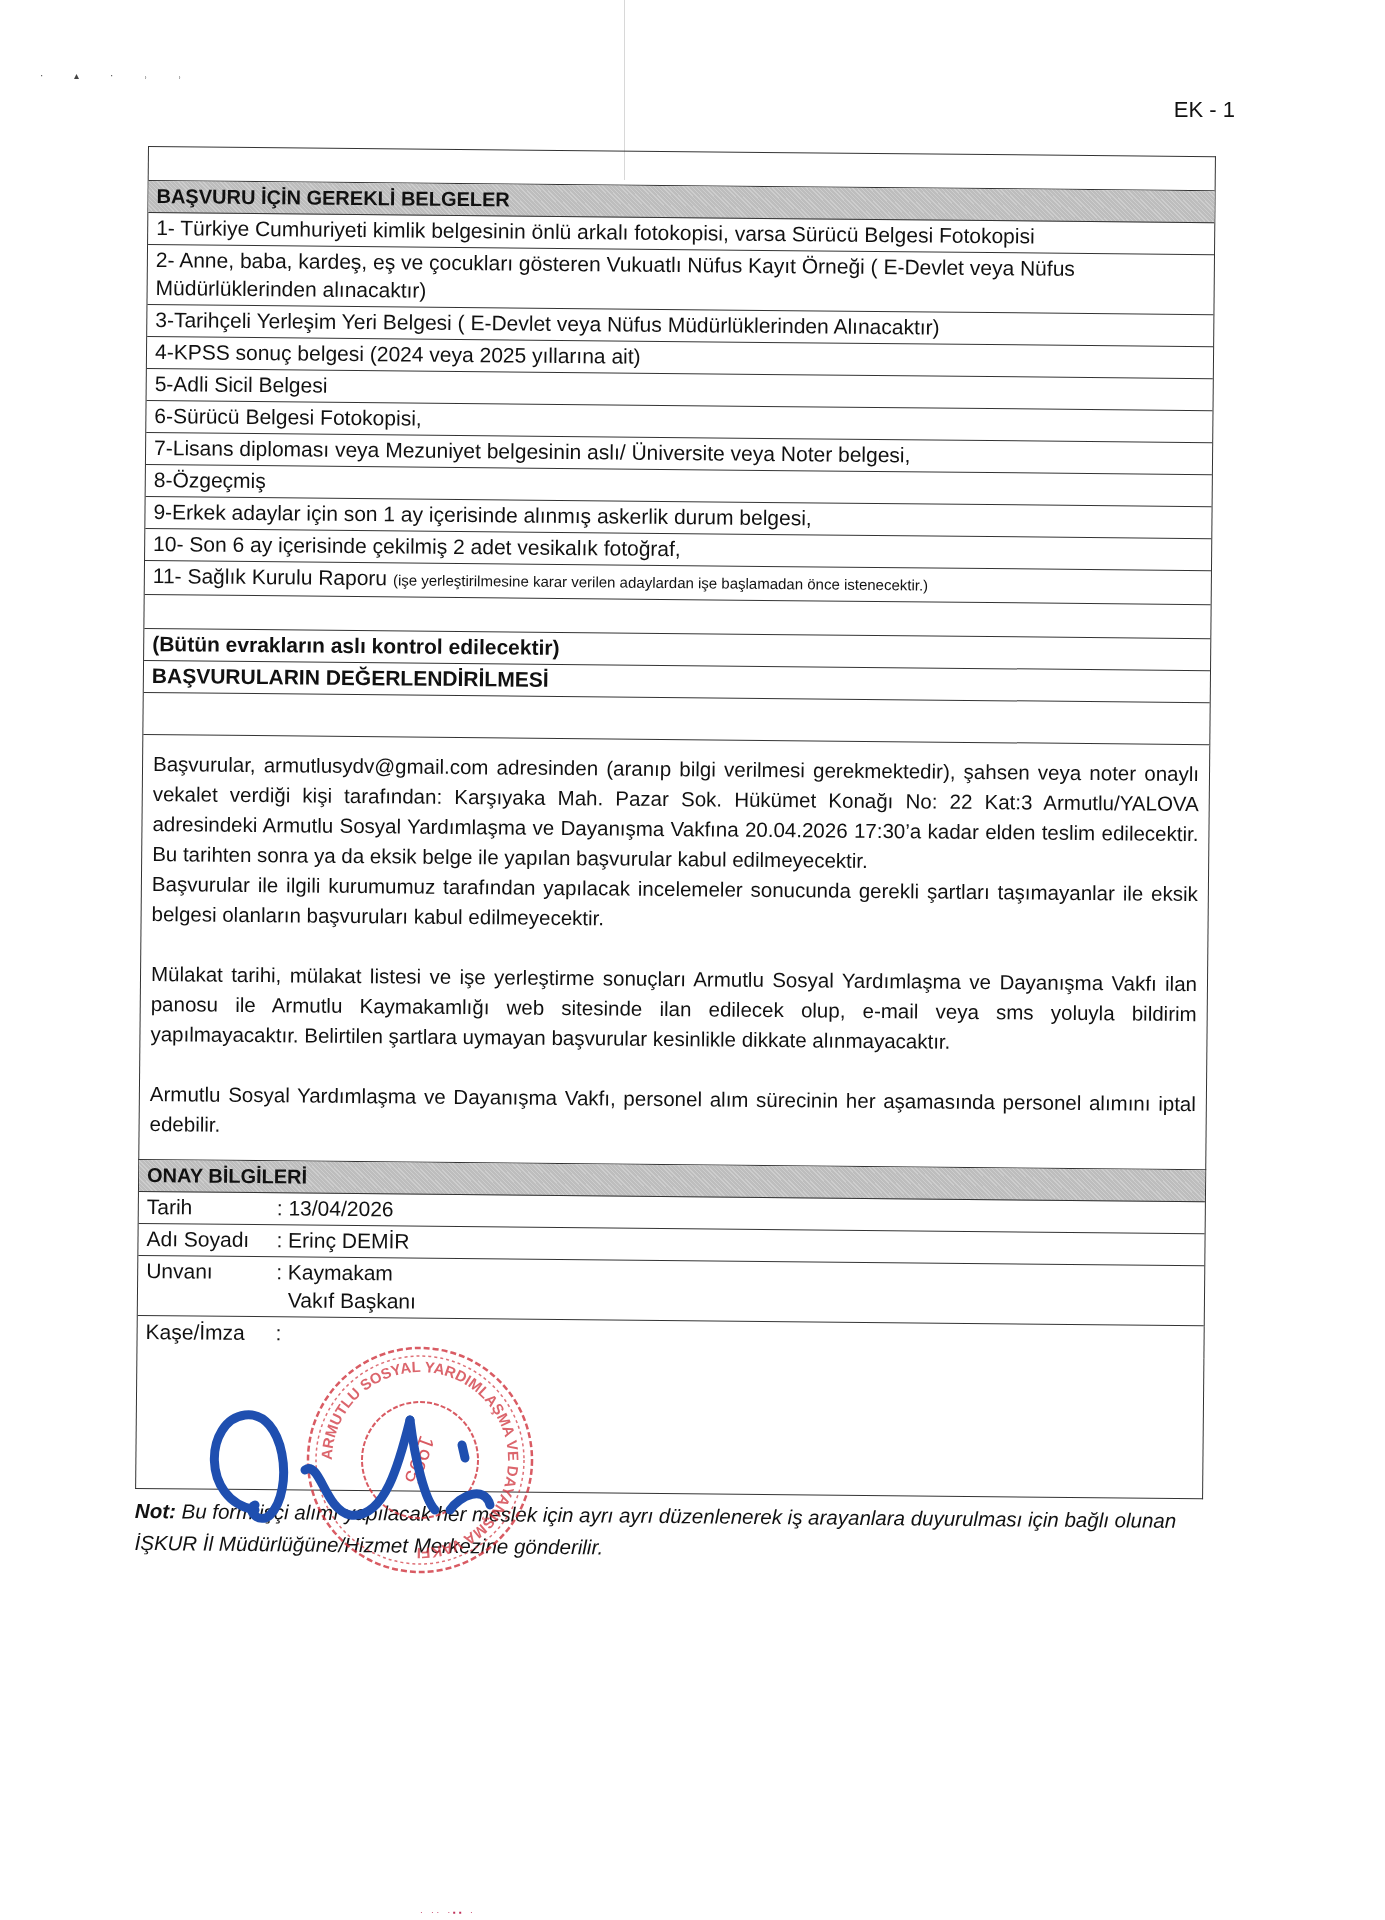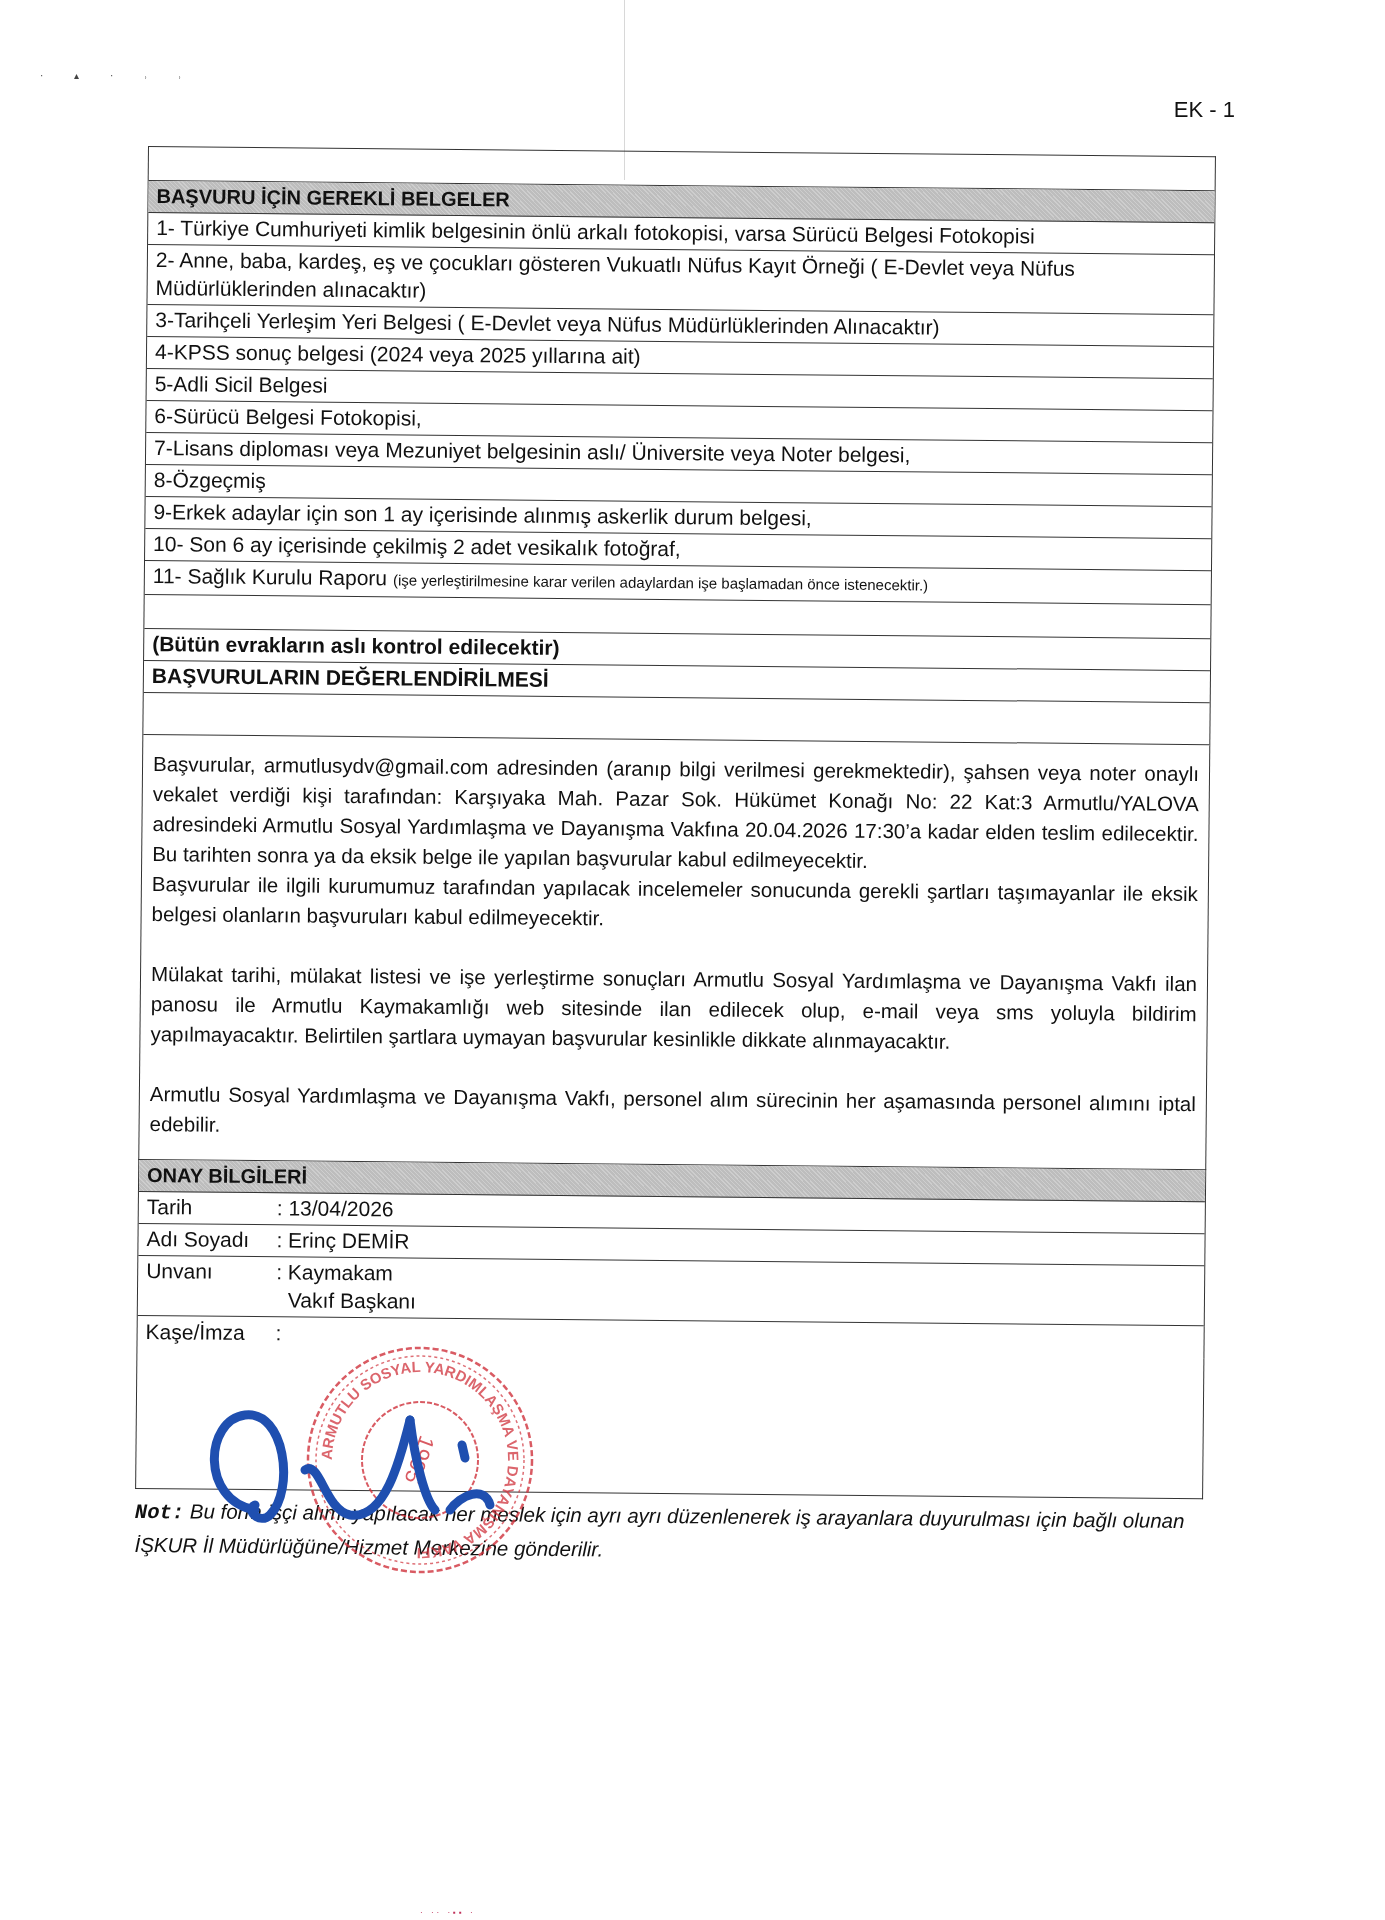--- a/index.html
+++ b/index.html
@@ -22,21 +22,21 @@
   .small { font-size: 15px; }
   .para-block { border-left: 1.5px solid #333; border-right: 1.5px solid #333; border-bottom: 1.5px solid #333; padding: 14px 10px 20px 10px; }
   .para { font-size: 20.5px; line-height: 30px; text-align: justify; margin: 0 0 0 0; }
   .para + .gap { height: 28px; }
   .kv { display: flex; }
   .kv .k { width: 130px; }
   .kv .v { flex: 1; }
   .sign-area { height: 140px; border-left: 1.5px solid #333; border-right: 1.5px solid #333; border-bottom: 1.5px solid #333; position: relative; }
   .sign-label-row { padding: 2px 8px; font-size: 21px; line-height: 28px; border-left: 1.5px solid #333; border-right: 1.5px solid #333; }
   .note { font-style: italic; font-size: 20.5px; line-height: 32px; margin-top: 6px; padding-left: 0; }
-  .note .lbl { font-weight: bold; font-family: Liberation Mono, monospace; }
+  .note .lbl { font-weight: bold; }
   .stamp { position: absolute; left: 300px; top: 1340px; width: 240px; height: 240px; }
   .signature { position: absolute; left: 200px; top: 1400px; width: 420px; height: 140px; }
   .bottom-specks { position: absolute; left: 420px; top: 1908px; font-size: 8px; color: #c0305a; letter-spacing: 3px; }
 </style>
 </head>
 <body>
 
 <div class="page">
   <div class="fold-line"></div>
   <div class="scan-specks">· ▴ · ˒ ˒</div>

